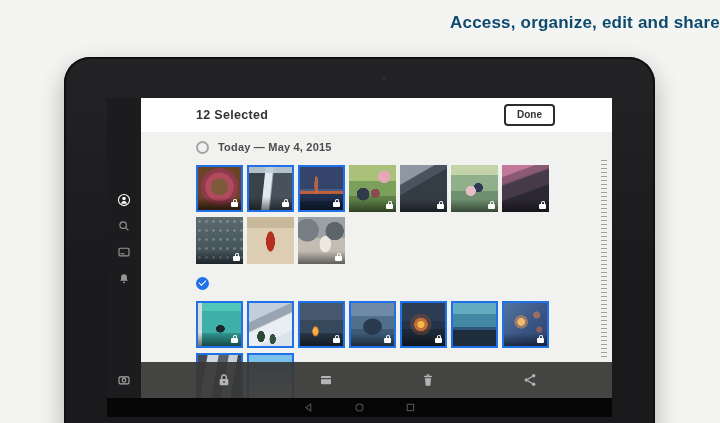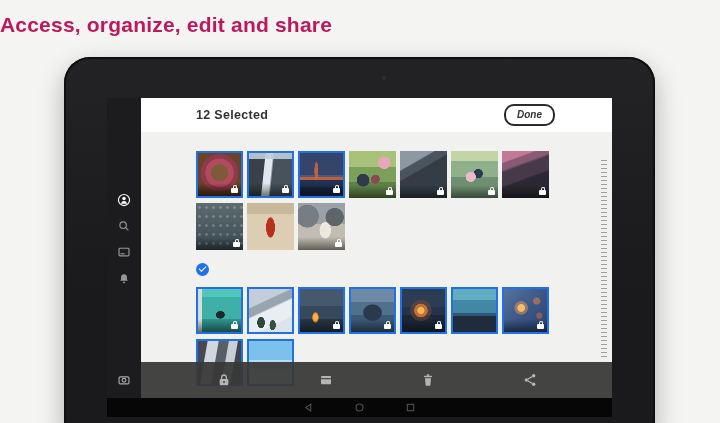--- a/index.html
+++ b/index.html
@@ -3,22 +3,22 @@
 <meta charset="utf-8">
 <style>
   html,body{margin:0;padding:0;}
   body{
     width:720px;height:423px;position:relative;overflow:hidden;
     background:#f4f4f3;font-family:"Liberation Sans",sans-serif;
     -webkit-font-smoothing:antialiased;
   }
   
   .caption{
-    position:absolute;top:13px;left:0;width:100%;text-align:left;
-    font-size:21px;font-weight:bold;color:#be185d;letter-spacing:.2px;
+    position:absolute;top:13px;left:0;width:100%;text-align:right;
+    font-size:17px;font-weight:bold;color:#0c4a6e;letter-spacing:.2px;
   }
   
   .tablet{
     position:absolute;left:64px;top:57px;width:591px;height:390px;
     background:linear-gradient(180deg,#232325,#1a1a1c 60%);
     border-radius:26px;
     box-shadow:0 10px 26px rgba(0,0,0,.28), inset 0 0 0 2px #101011;
   }
   .front-cam{position:absolute;left:318px;top:19px;width:4px;height:4px;border-radius:50%;background:#2f2f33;}
   .screen{
@@ -28,22 +28,22 @@
   .top-row{display:flex;height:300px;min-height:300px;}
   
   .sidebar{width:34px;min-width:34px;background:#1c1c1e;position:relative;}
   .side-ic{position:absolute;left:10px;width:14px;height:14px;display:block;}
   .side-ic svg{display:block;width:14px;height:14px;}
   
   .main{flex:1;display:flex;flex-direction:column;min-width:0;}
   .appbar{height:34px;min-height:34px;background:#ffffff;display:flex;align-items:center;padding-left:55px;box-sizing:border-box;}
   .sel-count{font-size:12.5px;font-weight:bold;color:#333;letter-spacing:.3px;}
   .done-btn{
-    margin-left:auto;margin-right:57px;background:#fff;border:2px solid #2b2b2b;border-radius:10px;
-    font-family:inherit;font-size:10px;font-weight:bold;color:#333;padding:4px 11px;line-height:1;cursor:pointer;font-style:italic;
+    margin-left:auto;margin-right:57px;background:#fff;border:2px solid #2b2b2b;border-radius:4px;
+    font-family:inherit;font-size:10px;font-weight:bold;color:#333;padding:4px 11px;line-height:1;cursor:pointer;
   }
   .content{flex:1;position:relative;background:#f1f1ef;padding:8px 0 0 55px;box-sizing:border-box;overflow:hidden;}
   
   .section + .section{margin-top:12px;}
   .section-label{display:flex;align-items:center;gap:9px;height:14px;}
   .cbox{width:13px;height:13px;border-radius:50%;box-sizing:border-box;position:relative;flex:none;cursor:pointer;}
   .cbox.unchecked{border:2px solid #a3a3a3;background:transparent;}
   .cbox.checked{background:#2070e8;}
   .cbox.checked::after{
     content:"";position:absolute;left:3px;top:3.5px;width:6px;height:3px;
@@ -138,20 +138,24 @@
 
       <div class="main">
         <div class="appbar">
           <span class="sel-count">12 Selected</span>
           <button class="done-btn">Done</button>
         </div>
 
         <div class="content">
           <div id="sections">
               <div class="section">
+                <div class="section-label">
+                  <span class="cbox unchecked"></span>
+                  <span class="date-label">Today — May 4, 2015</span>
+                </div>
                 <div class="photo-grid">
                   <div class="thumb ph-wreath selected">
                     <span class="shade"></span>
                     <span class="lockb"></span>
                   </div>
                   <div class="thumb ph-waterfall selected">
                     <span class="shade"></span>
                     <span class="lockb"></span>
                   </div>
                   <div class="thumb ph-bridge selected">

